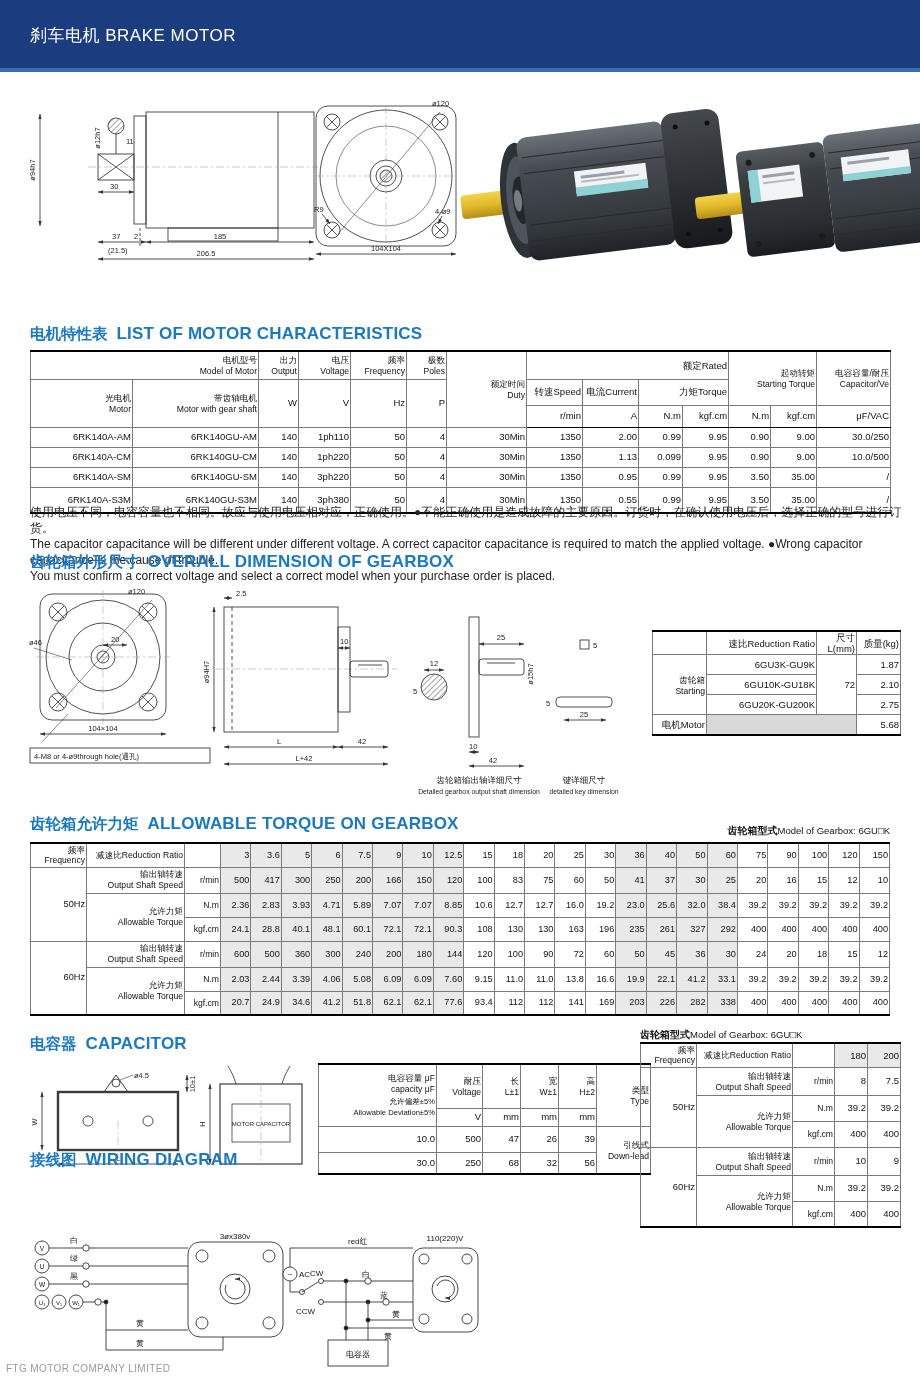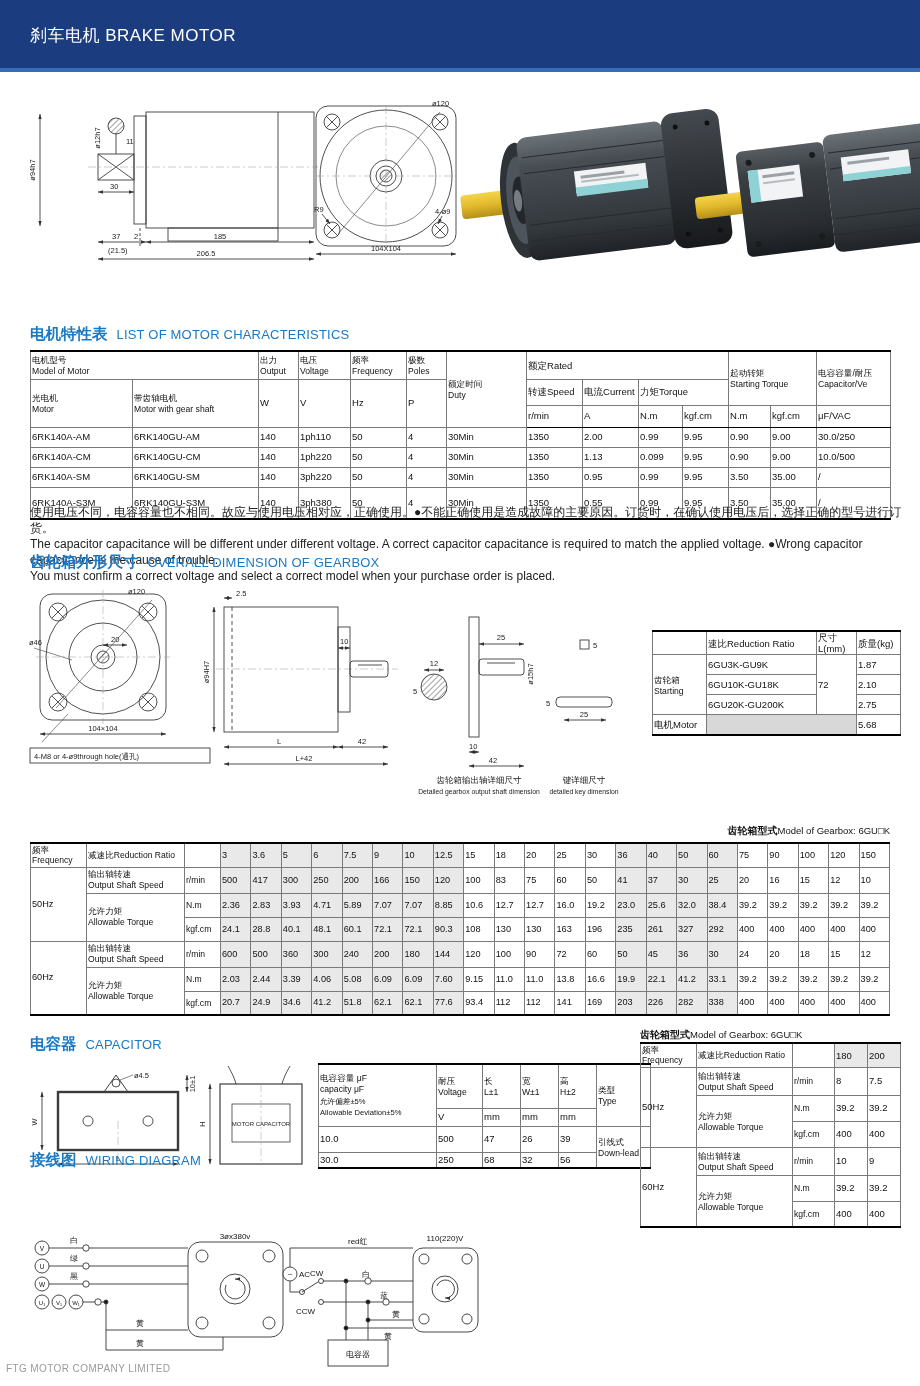--- a/index.html
+++ b/index.html
@@ -7,28 +7,28 @@
         font-family:"Liberation Sans","DejaVu Sans",sans-serif;color:#111}
   
   .hdr{position:absolute;top:0;left:0;width:920px;height:68px;background:#1b3d7f}
   .hdr-stripe{position:absolute;top:68px;left:0;width:920px;height:4px;background:#3a6cb3}
   .hdr-title{position:absolute;left:30px;top:24px;color:#fff;font-size:17px;font-weight:normal;letter-spacing:.5px;white-space:nowrap}
   .hdr-watt{position:absolute;right:8px;top:0px;font-size:62px;font-weight:bold;color:transparent;
             -webkit-text-stroke:1.8px #ffffff;letter-spacing:3px}
   
   .sec{position:absolute;color:#1a79c4;white-space:nowrap}
   .sec .zh{font-weight:bold;font-size:15.5px}
-  .sec .en{font-weight:normal;font-size:13px;margin-left:9px;letter-spacing:.2px}
+  .sec .en{font-weight:bold;font-size:17px;margin-left:9px;letter-spacing:.2px}
   .gbx-model{position:absolute;font-size:9.5px;white-space:nowrap;color:#111}
   .gbx-model b{font-size:10px}
   .gear-note{position:absolute;font-size:10.5px;color:#000;white-space:nowrap}
   .notes{position:absolute;font-size:12px;line-height:1.34;color:#222}
   .footer{position:absolute;left:6px;top:1363px;font-size:10px;color:#9a9a9a;letter-spacing:.4px}
   
-  .dtable{position:absolute;border-collapse:collapse;table-layout:fixed;text-align:left;
+  .dtable{position:absolute;border-collapse:collapse;table-layout:fixed;text-align:right;
           font-size:9.5px;color:#111;border-top:2.5px solid #000;border-bottom:2.5px solid #000}
   .dtable th,.dtable td{border:1px solid #7a7a7a;font-weight:normal;padding:0 1px;line-height:1.18;overflow:hidden;vertical-align:middle}
   .dtable .sm{font-size:8.6px}
   .dtable .xs{font-size:7.6px}
   .mt .hsep th{border-bottom:1.6px solid #000}
   
   .tq .v:nth-last-child(n+15):nth-last-child(-n+22),
   .tq .v:nth-last-child(n+6):nth-last-child(-n+9){background:#e9e9e9}
   .tq .v:nth-last-child(22){border-left:1.6px solid #111}
   .tq td,.tq th{font-size:9.2px}
@@ -285,21 +285,21 @@
           <td>4</td>
           <td>30Min</td>
           <td>1350</td>
           <td>0.95</td>
           <td>0.99</td>
           <td>9.95</td>
           <td>3.50</td>
           <td>35.00</td>
           <td>/</td>
         </tr>
-    <tr style="height:32px">
+    <tr style="height:26px">
           <td>6RK140A-S3M</td>
           <td>6RK140GU-S3M</td>
           <td>140</td>
           <td>3ph380</td>
           <td>50</td>
           <td>4</td>
           <td>30Min</td>
           <td>1350</td>
           <td>0.55</td>
           <td>0.99</td>
@@ -433,20 +433,23 @@
       <td>2.75</td>
     </tr>
     <tr style="height:20px">
       <td>电机Motor</td>
       <td colspan="2" class="gray"></td>
       <td>5.68</td>
     </tr>
   </tbody>
     </table>
 
+  <div class="sec" style="left:30px;top:814px">
+    <span class="zh">齿轮箱允许力矩</span><span class="en">ALLOWABLE TORQUE ON GEARBOX</span>
+  </div>
   <div class="gbx-model" style="right:30px;top:824px;text-align:right">
     <b>齿轮箱型式</b><span>Model of Gearbox: 6GU□K</span>
   </div>
 
   <table class="dtable tq" style="left:30px;top:842px;width:860px">
     <colgroup>
         <col style="width:56px">
         <col style="width:98px">
         <col style="width:36px">
       </colgroup>
@@ -700,21 +703,21 @@
       <th>mm</th>
     </tr>
     <tr style="height:26px">
       <td>10.0</td>
       <td>500</td>
       <td>47</td>
       <td>26</td>
       <td>39</td>
       <td rowspan="2"><span class="sm">引线式</span><br><span class="sm">Down-lead</span></td>
     </tr>
-    <tr style="height:16px">
+    <tr style="height:22px">
       <td>30.0</td>
       <td>250</td>
       <td>68</td>
       <td>32</td>
       <td>56</td>
     </tr>
   </tbody>
     </table>
 
   <div class="gbx-model" style="left:640px;top:1028px">

